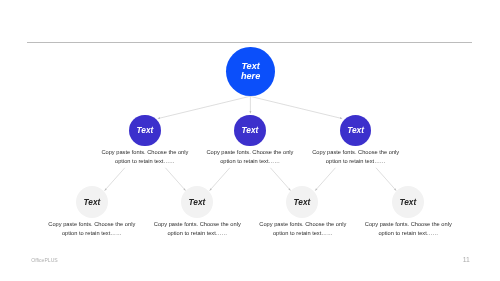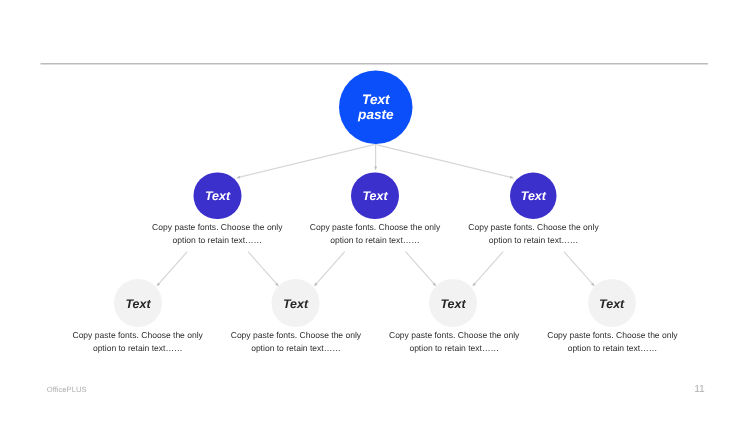--- a/index.html
+++ b/index.html
@@ -56,21 +56,21 @@
       <line x1="229.8" y1="167.8" x2="209.6" y2="190.6"></line>
       <line x1="270.4" y1="167.8" x2="290.6" y2="190.6"></line>
       <line x1="335.4" y1="167.8" x2="315.2" y2="190.6"></line>
       <line x1="376.0" y1="167.8" x2="396.2" y2="190.6"></line>
     </g>
   </svg>
 
   <div class="node n1" style="background: rgb(11, 79, 250); color: rgb(255, 255, 255);">
     <div>
       <div>Text</div>
-      <div>paste</div>
+      <div>here</div>
     </div>
   </div>
 
   <div class="node n2 n2a" style="background: rgb(60, 48, 204); color: rgb(255, 255, 255);">
     <span>Text</span>
   </div>
   <div class="node n2 n2b" style="background: rgb(60, 48, 204); color: rgb(255, 255, 255);">
     <span>Text</span>
   </div>
   <div class="node n2 n2c" style="background: rgb(60, 48, 204); color: rgb(255, 255, 255);">

